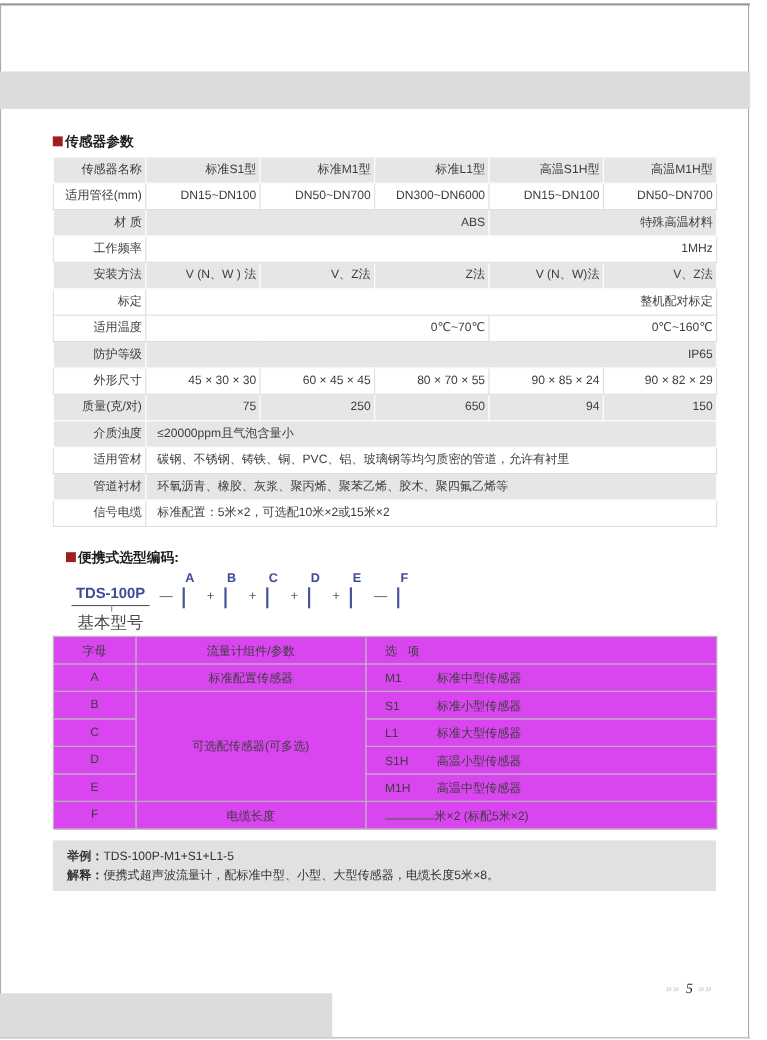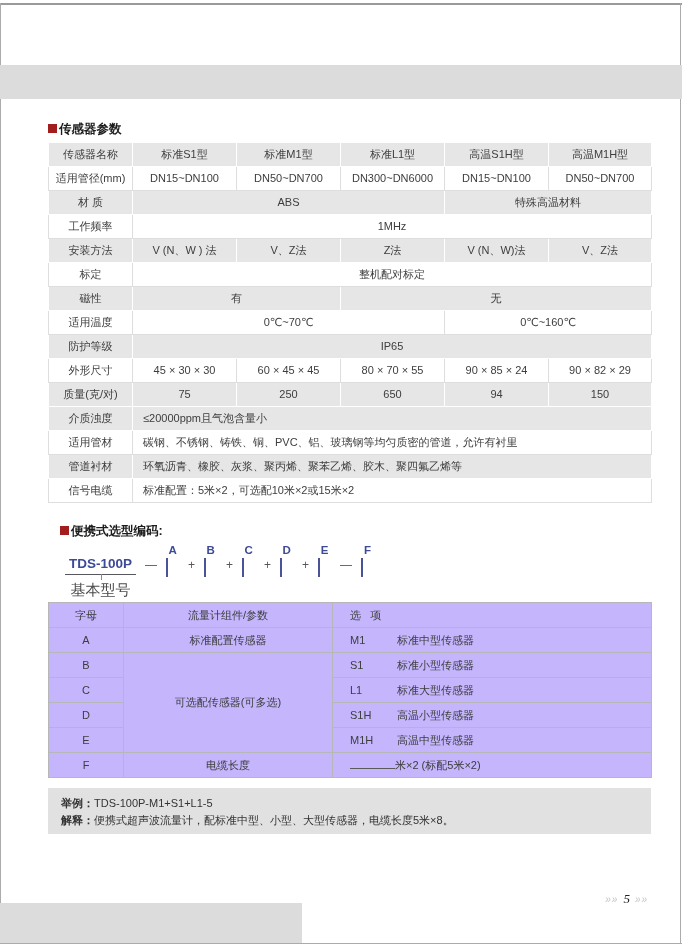--- a/index.html
+++ b/index.html
@@ -18,21 +18,21 @@
 
   .content { position:absolute; top:99px; left:48px; width:603px; }
 
   .sec-title { margin-top:23px; font-size:12.5px; font-weight:bold; color:#1c1c1c; line-height:14px; }
   .sec-title .bullet { display:inline-block; width:9px; height:9px; background:#a21d1d; margin-right:2px; }
   .sec-title.second { margin-top:21px;margin-left:12px; }
 
   
   table.t1 { border-collapse:collapse; table-layout:fixed; width:603px; margin-top:6px;
              font-size:11px; color:#3d3d3d; }
-  .t1 td { height:23px; padding:0 3px; text-align:center; white-space:pre-wrap; line-height:13px; }
+  .t1 td { height:23px; padding:0 3px; text-align:right; white-space:pre-wrap; line-height:13px; }
   .t1 tr.shade td { background:#e6e6e6; border:1px solid #ffffff; }
   .t1 tr.plain td { background:#ffffff; border:1px solid #dedede;margin-left:24px; }
   .t1 { border:1px solid #cccccc; }
   .t1 td.left { text-align:left; padding-left:10px; }
 
   
   .formula { position:relative; margin-top:2px; padding-top:15px; height:44px; }
   .f-row { display:flex; align-items:center; gap:9px; padding-left:17px; height:20px; }
   .model { font-size:13.5px; font-weight:bold; color:#3d4a96; border-bottom:1px solid #55575c;
            padding:0 4px 3px 4px; position:relative; }
@@ -41,21 +41,21 @@
            font-size:15px; font-weight:normal; color:#4a4a4a; white-space:nowrap; border:0; }
   .sep { color:#55575c; font-size:12px; }
   .unit { position:relative; width:13px; height:13px; }
   .unit .box { width:11px; height:11px; border:1px solid #4a5397; background:#fff; }
   .unit .letter { position:absolute; top:-15px; left:50%; transform:translateX(-50%);
            color:#3d4a96; font-size:11.5px; font-weight:bold; }
 
   
   table.t2 { border-collapse:collapse; table-layout:fixed; width:603px; margin-top:3px;
              font-size:11px; color:#3d3d3d; border:1px solid #9e9e9e; }
-  .t2 th, .t2 td { border:1px solid #b7b7b7; height:24px; background:#c4b5fd;
+  .t2 th, .t2 td { border:1px solid #b7b7b7; height:24px; background:#d946ef;
              font-weight:normal; text-align:center; padding:0; }
   .t2 th { white-space:pre; }
   .t2 th.opt, .t2 td.opt { text-align:left; padding-left:17px; }
   .opt-code { display:inline-block; min-width:47px; }
   .blank-line { display:inline-block; width:45px; height:11px; border-bottom:1px solid #5a5a5a; }
 
   
   .example { margin-top:10px; width:603px; height:46px; background:#e1e1e1; box-sizing:border-box;
              padding:7px 0 0 13px; font-size:11px; line-height:17px; color:#333; }
   .example .lab { font-weight:bold; }
@@ -123,25 +123,20 @@
             <td>V (N、W ) 法</td>
             <td>V、Z法</td>
             <td>Z法</td>
             <td>V (N、W)法</td>
             <td>V、Z法</td>
           </tr>
           <tr class="plain">
             <td>标定</td>
             <td colspan="5">整机配对标定</td>
           </tr>
-          <tr class="shade">
-            <td>磁性</td>
-            <td colspan="2">有</td>
-            <td colspan="3">无</td>
-          </tr>
           <tr class="plain">
             <td>适用温度</td>
             <td colspan="3">0℃~70℃</td>
             <td colspan="2">0℃~160℃</td>
           </tr>
           <tr class="shade">
             <td>防护等级</td>
             <td colspan="5">IP65</td>
           </tr>
           <tr class="plain">

